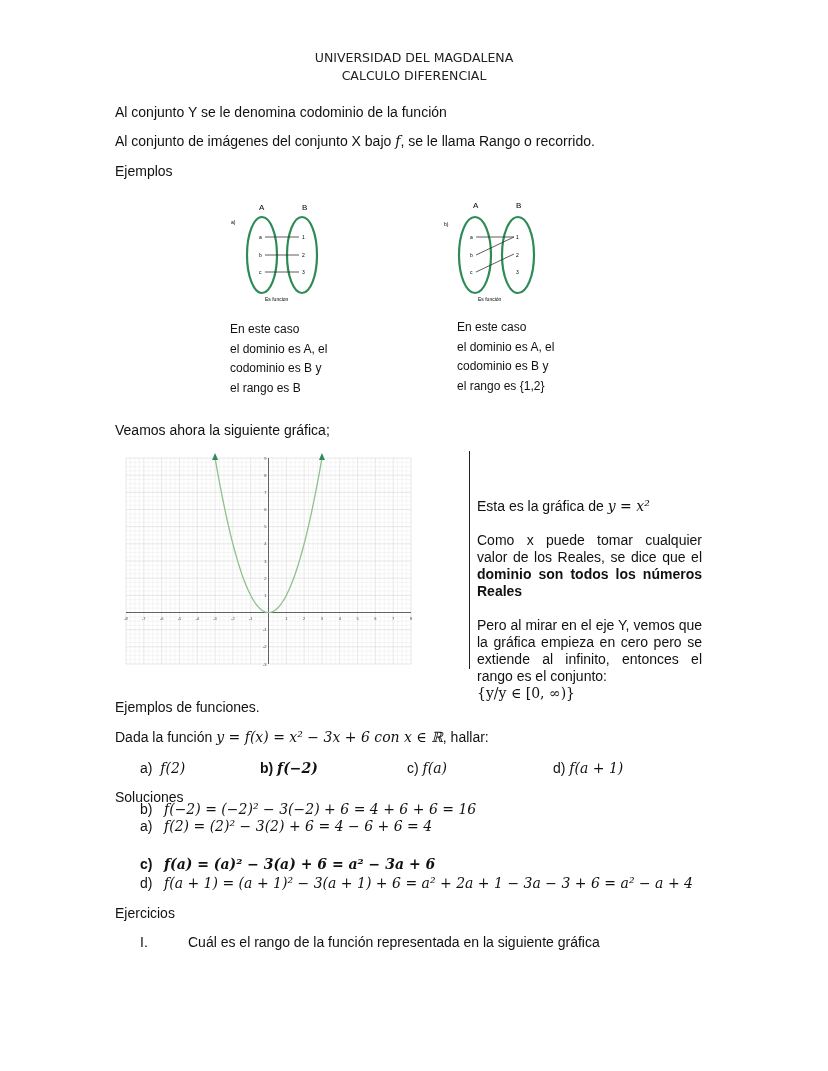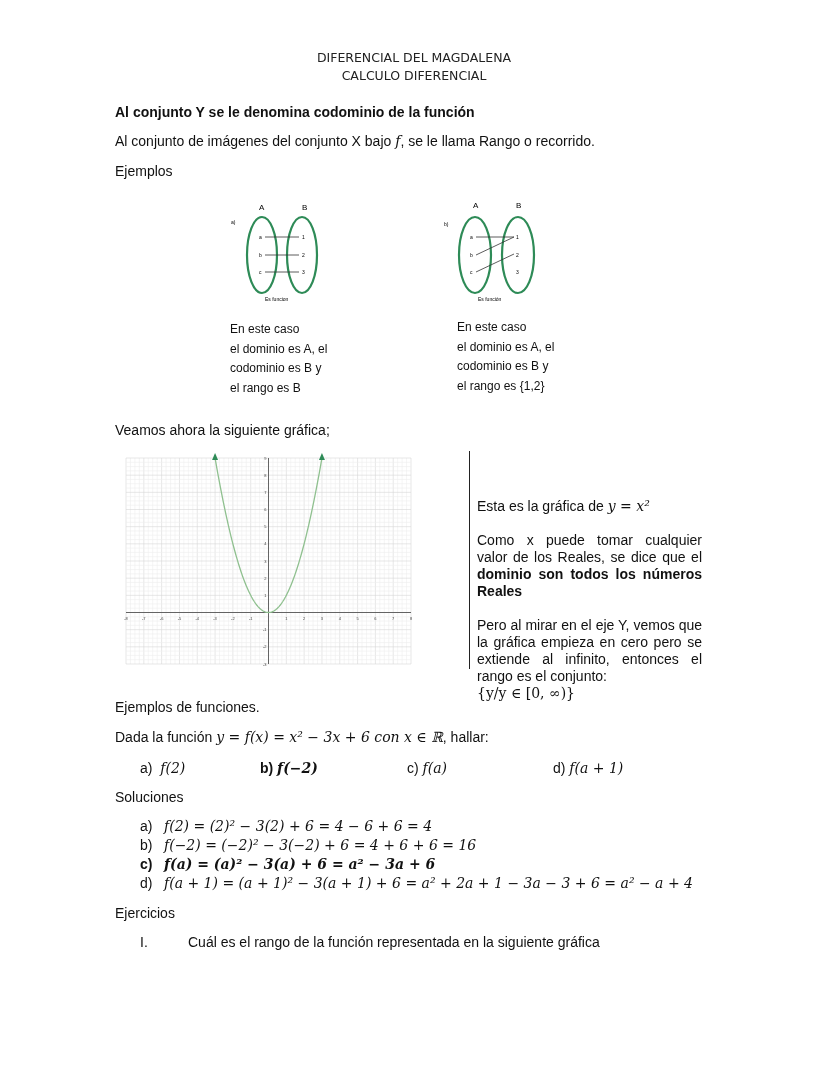--- a/index.html
+++ b/index.html
@@ -13,24 +13,24 @@
   .side { font-size: 14px; line-height: 17px; white-space: normal; text-align: justify; width: 225px; margin-top: 47px; }
   .side b { font-weight: bold; }
   .vline { position: absolute; left: 469px; top: 451px; width: 1px; height: 218px; background: #222; }
   .diag svg text { font-family: "Liberation Sans", sans-serif; }
   .sol { font-size: 14px; }
   .sol .lbl { display: inline-block; width: 24px; }
 </style>
 </head>
 <body>
 
-<div class="abs header" style="top:50px;">DIFERENCIAL DEL MAGDALENA</div>
+<div class="abs header" style="top:50px;">UNIVERSIDAD DEL MAGDALENA</div>
 <div class="abs header" style="top:68px;">CALCULO DIFERENCIAL</div>
 
-<div class="abs" style="left:115px; top:104px;font-weight:bold;">Al conjunto Y se le denomina codominio de la función</div>
+<div class="abs" style="left:115px; top:104px;">Al conjunto Y se le denomina codominio de la función</div>
 <div class="abs" style="left:115px; top:133px;">
   <span>Al conjunto de imágenes del conjunto X bajo </span><span class="math">f</span><span>, se le llama Rango o recorrido.</span>
 </div>
 <div class="abs" style="left:115px; top:163px;">Ejemplos</div>
 
 <div class="abs diag" style="left:225px; top:198px; width:110px; height:110px;">
   <svg width="110" height="110" viewBox="0 0 110 110">
     <text x="6" y="26" font-size="5">a)</text>
     <text x="34" y="12" font-size="8">A</text>
     <text x="77" y="12" font-size="8">B</text>
@@ -263,19 +263,19 @@
 <div class="abs" style="left:115px; top:729px;">
   <span>Dada la función </span><span class="math">y = f(x) = x² − 3x + 6 con x ∈ ℝ</span><span>, hallar:</span>
 </div>
 <div class="abs" style="left:140px; top:760px;"><span>a)</span>&nbsp;&nbsp;<span class="math">f(2)</span></div>
 <div class="abs" style="left:260px; top:760px;font-weight:bold;"><span>b)</span> <span class="math">f(−2)</span></div>
 <div class="abs" style="left:407px; top:760px;"><span>c)</span> <span class="math">f(a)</span></div>
 <div class="abs" style="left:553px; top:760px;"><span>d)</span> <span class="math">f(a + 1)</span></div>
 
 <div class="abs" style="left:115px; top:789px;">Soluciones</div>
 <div class="abs sol" style="left:140px; top:818px;"><span class="lbl">a)</span><span class="math">f(2) = (2)² − 3(2) + 6 = 4 − 6 + 6 = 4</span></div>
-<div class="abs sol" style="left:140px; top:837px;"><span class="lbl">b)</span><span class="math">f(−2) = (−2)² − 3(−2) + 6 = 4 + 6 + 6 = 16</span></div>
+<div class="abs sol" style="left:140px; top:801px;"><span class="lbl">b)</span><span class="math">f(−2) = (−2)² − 3(−2) + 6 = 4 + 6 + 6 = 16</span></div>
 <div class="abs sol" style="left:140px; top:856px;font-weight:bold;"><span class="lbl">c)</span><span class="math">f(a) = (a)² − 3(a) + 6 = a² − 3a + 6</span></div>
 <div class="abs sol" style="left:140px; top:875px;"><span class="lbl">d)</span><span class="math">f(a + 1) = (a + 1)² − 3(a + 1) + 6 = a² + 2a + 1 − 3a − 3 + 6 = a² − a + 4</span></div>
 
 <div class="abs" style="left:115px; top:905px;">Ejercicios</div>
 <div class="abs" style="left:140px; top:934px;">I.</div>
 <div class="abs" style="left:188px; top:934px;">Cuál es el rango de la función representada en la siguiente gráfica</div>
 
 </body></html>

